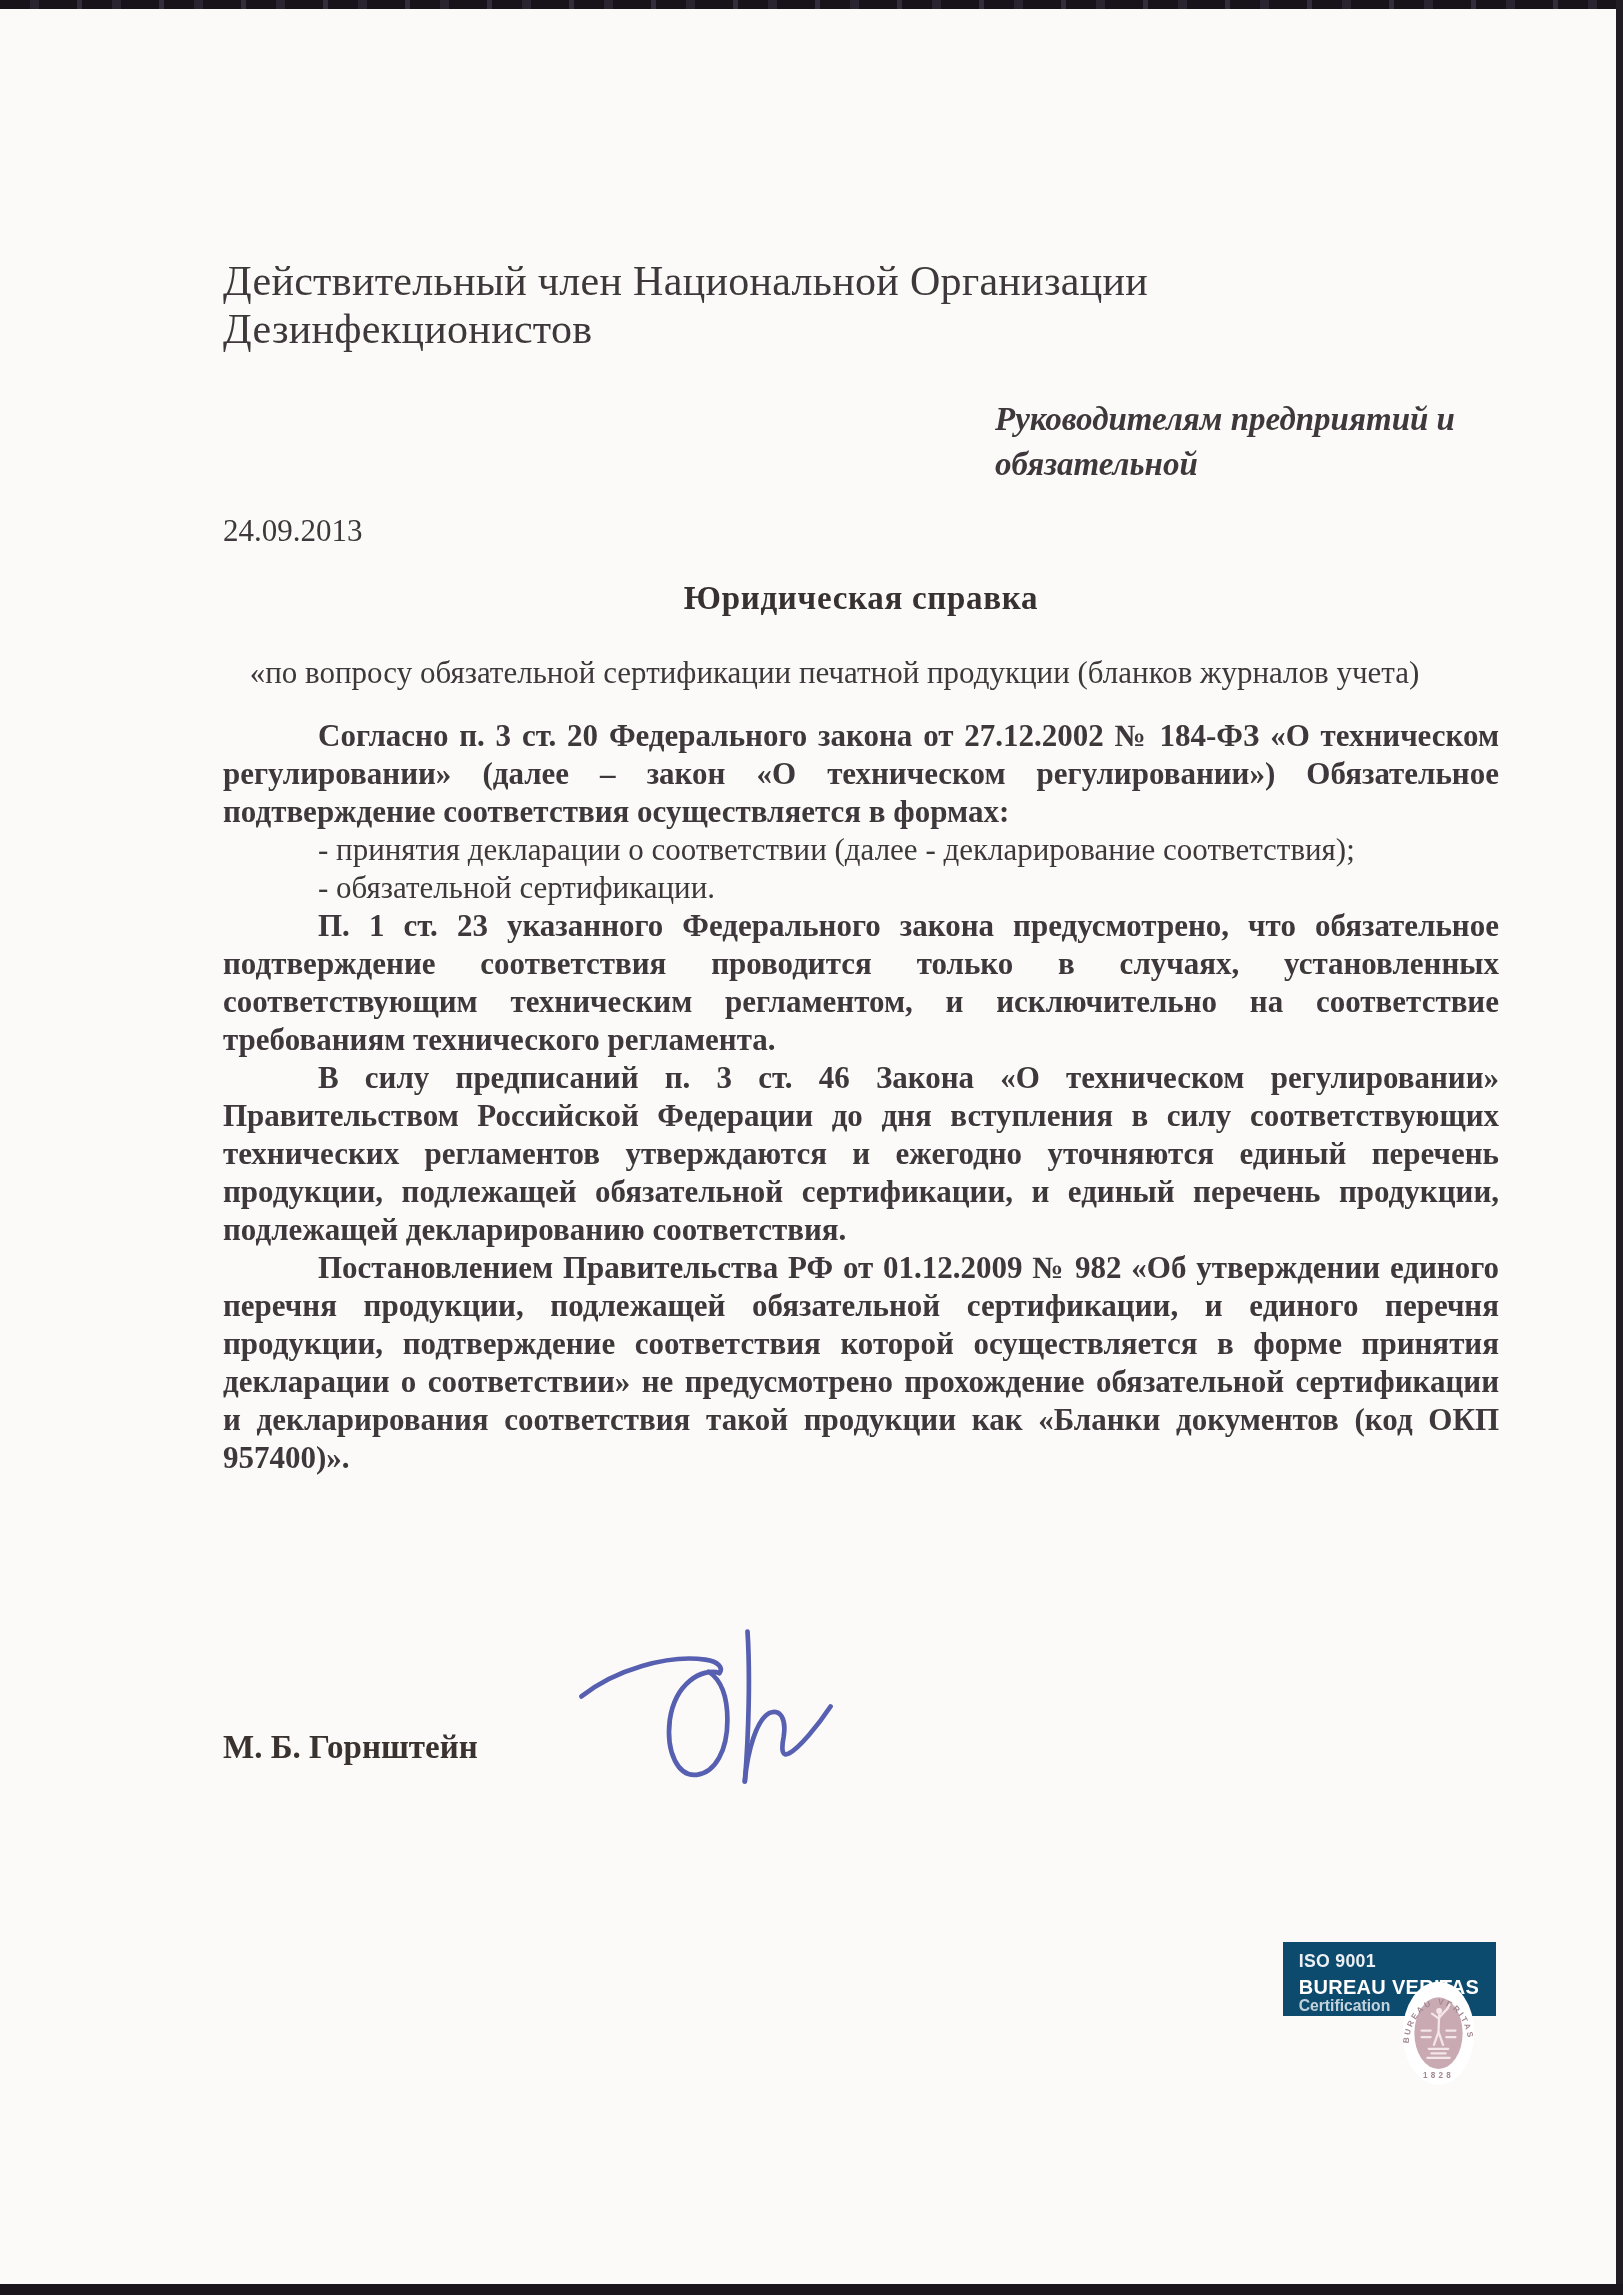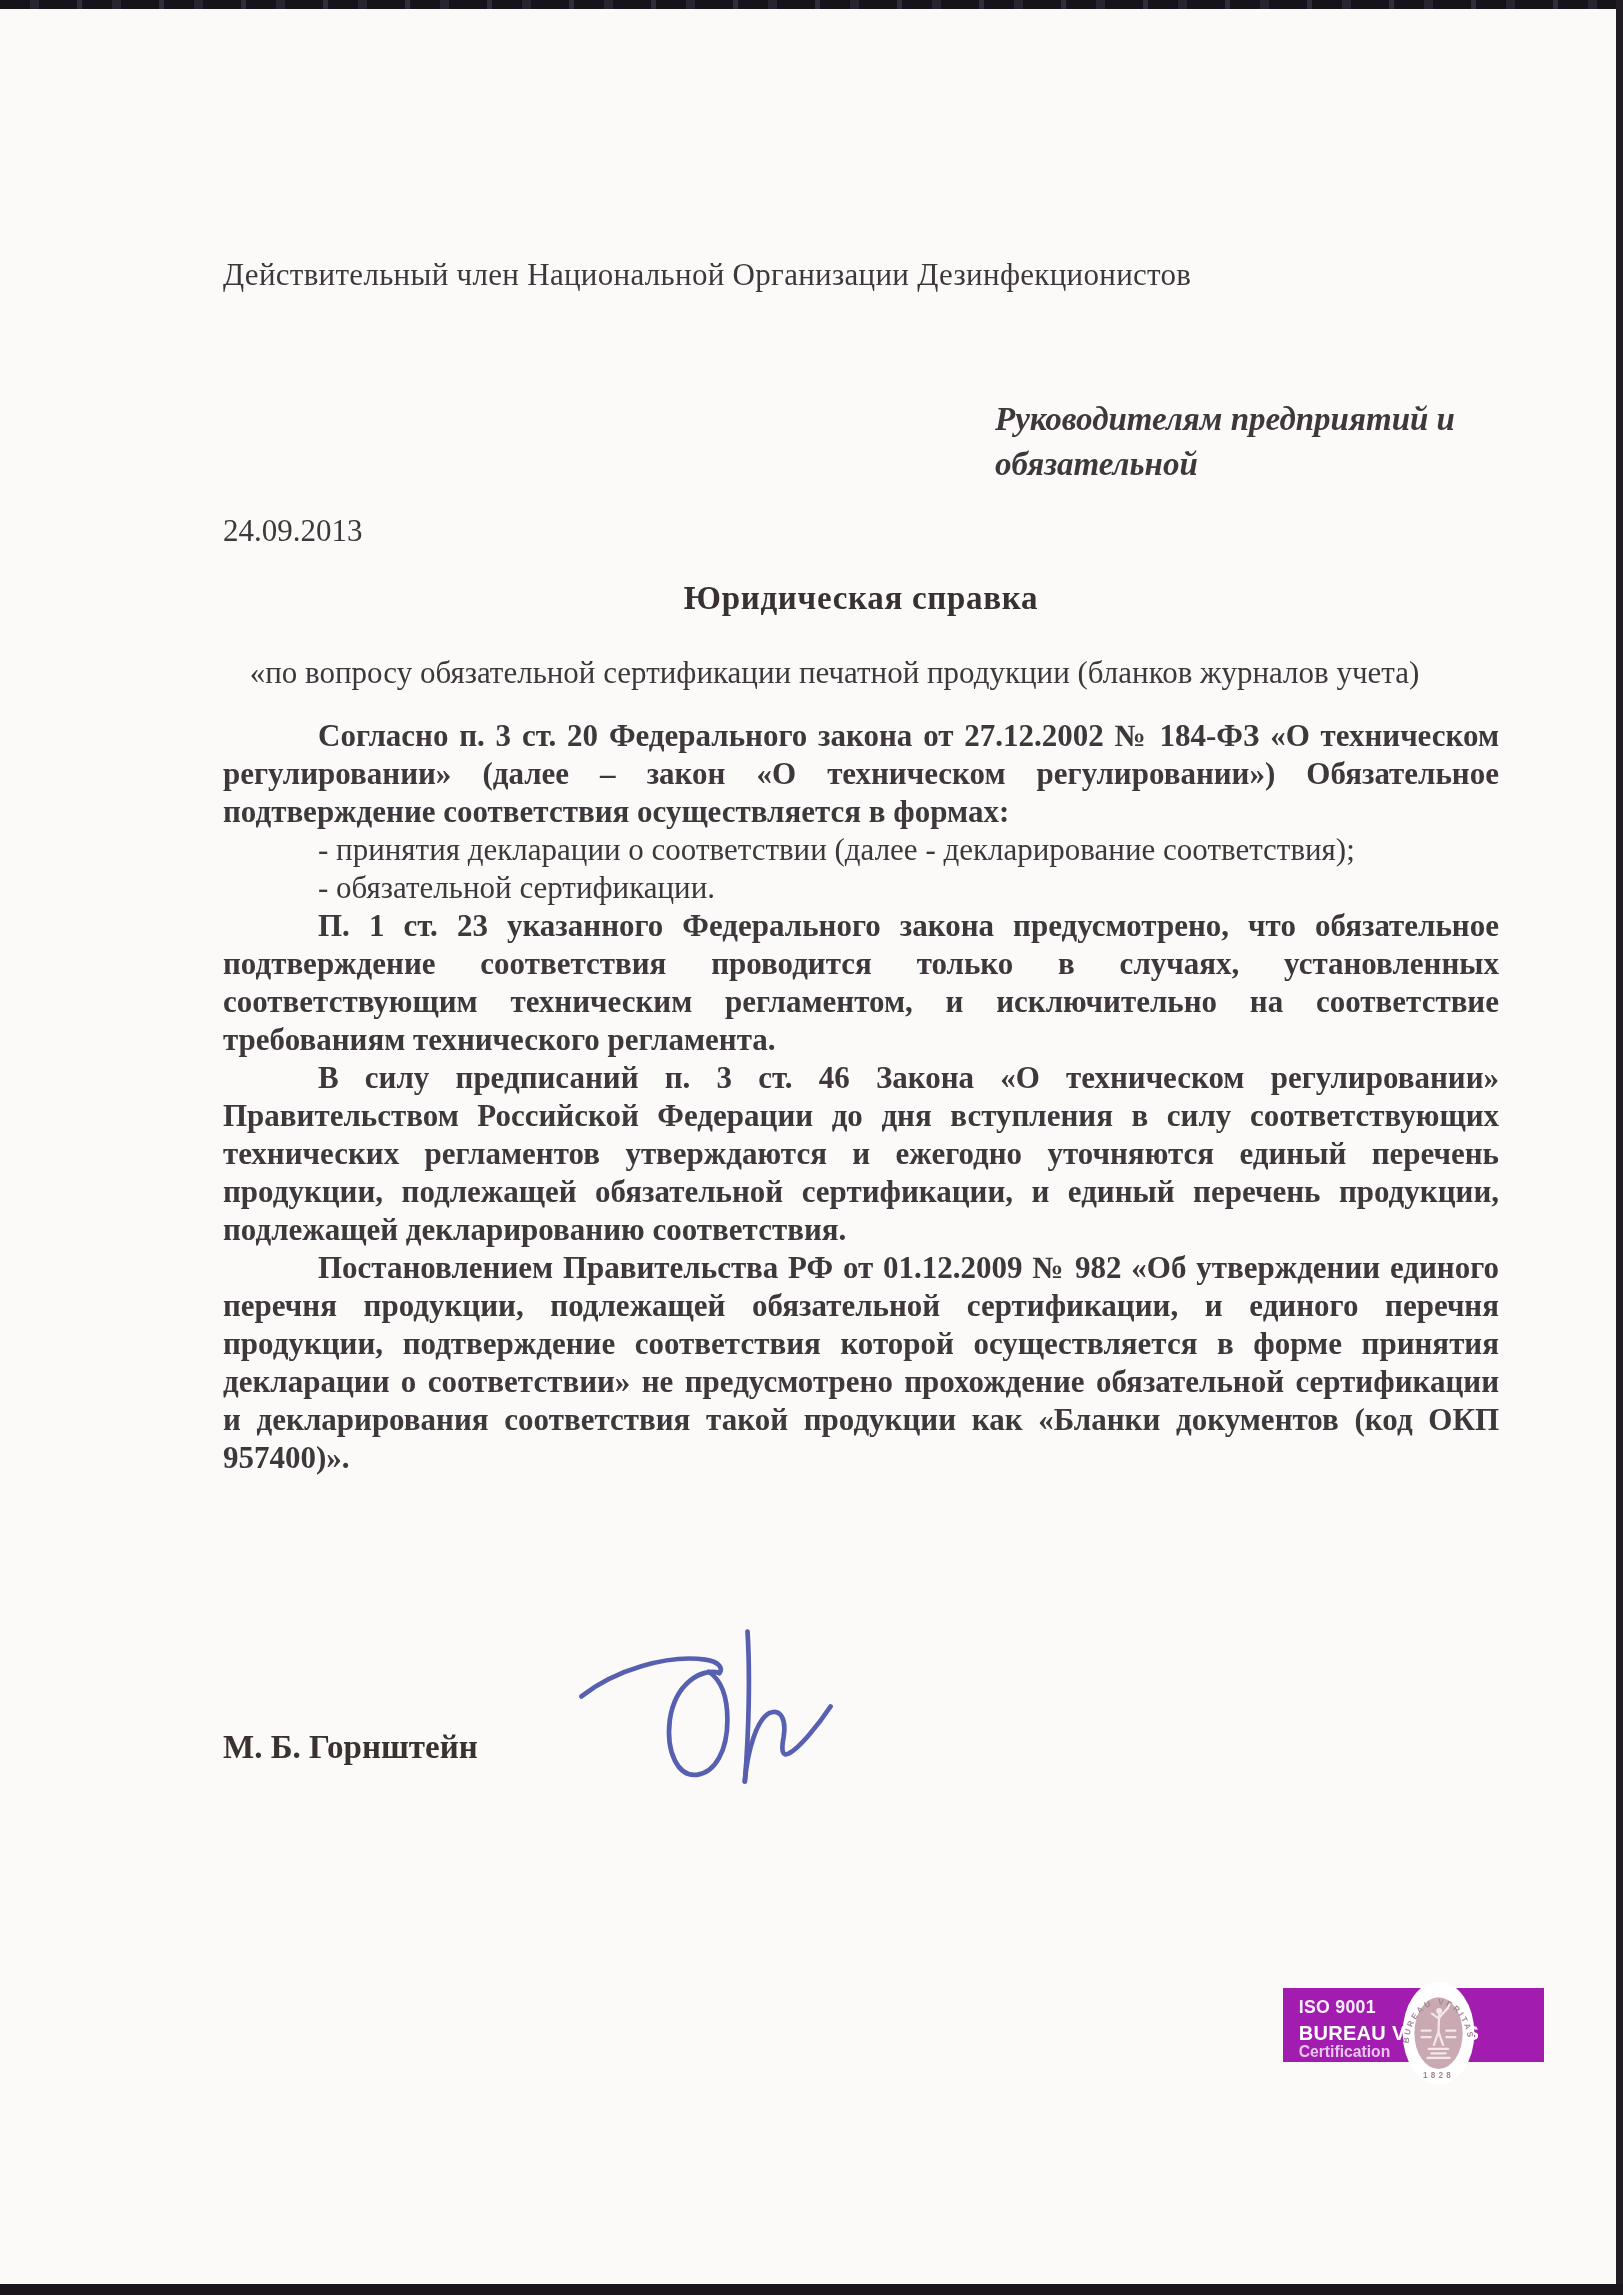--- a/index.html
+++ b/index.html
@@ -10,40 +10,40 @@
     color:#3e373b;
   }
   
   .scan-strip{position:absolute;}
   .strip-top{left:0;top:0;width:1623px;height:8.5px;
     background:repeating-linear-gradient(90deg,#18131b 0 30px,#2a2430 30px 39px,#18131b 39px 77px,#332c3a 77px 82px);}
   .strip-right{top:0;left:1616px;width:7.2px;height:2295px;background:#211b23;}
   .strip-bottom{left:0;top:2284px;width:1623px;height:11px;background:#1b161d;}
 
   .member-line{position:absolute;left:223px;top:257px;width:1283px;
-    font-size:31px;letter-spacing:0.3px;}
+    font-size:42px;letter-spacing:0.3px;}
   .addressee{position:absolute;left:995px;top:397px;width:524px;
     font-size:33px;font-weight:bold;font-style:italic;line-height:45px;}
   .date-line{position:absolute;left:223px;top:513px;font-size:31px;}
   .doc-title{position:absolute;left:223px;top:580px;width:1276px;text-align:center;
     font-size:33px;font-weight:bold;letter-spacing:0.7px;color:#383134;}
   .doc-subtitle{position:absolute;left:193px;top:655px;width:1283px;text-align:center;
     font-size:31px;}
   .body-text{position:absolute;left:223px;top:717px;width:1276px;
     font-size:31px;line-height:38px;}
   .body-text p{margin:0;}
   .body-text p.p{text-align:justify;text-indent:95px;font-weight:bold;}
   .body-text p.li{text-align:left;text-indent:95px;}
   .sign-name{position:absolute;left:223px;top:1729px;font-size:33px;font-weight:bold;color:#39322f;}
   .signature{position:absolute;left:568px;top:1618px;width:288px;height:177px;}
 
   
-  .bv-rect{position:absolute;left:1283px;top:1988px;width:213px;height:74px;
-    background:#a21caf;
-    font-family:"Liberation Sans","DejaVu Sans",sans-serif;color:#ffffff;padding-left:48px;}
+  .bv-rect{position:absolute;left:1283px;top:1942px;width:213px;height:74px;
+    background:#0c4a6e;
+    font-family:"Liberation Sans","DejaVu Sans",sans-serif;color:#ffffff;}
   .bv-rect .iso{position:absolute;left:15.7px;top:9.2px;font-size:17.7px;font-weight:bold;letter-spacing:0.3px;opacity:.92;}
   .bv-rect .brand{position:absolute;left:15.7px;top:34px;font-size:20px;font-weight:bold;letter-spacing:0.3px;}
   .bv-rect .cert{position:absolute;left:15.7px;top:55px;font-size:15.7px;font-weight:bold;opacity:.75;}
   .bv-seal{position:absolute;left:1401px;top:1978px;width:75px;height:109px;}
 </style>
 </head>
 <body>
 
 <div class="scan-strip strip-top"></div>
 <div class="scan-strip strip-right"></div>

